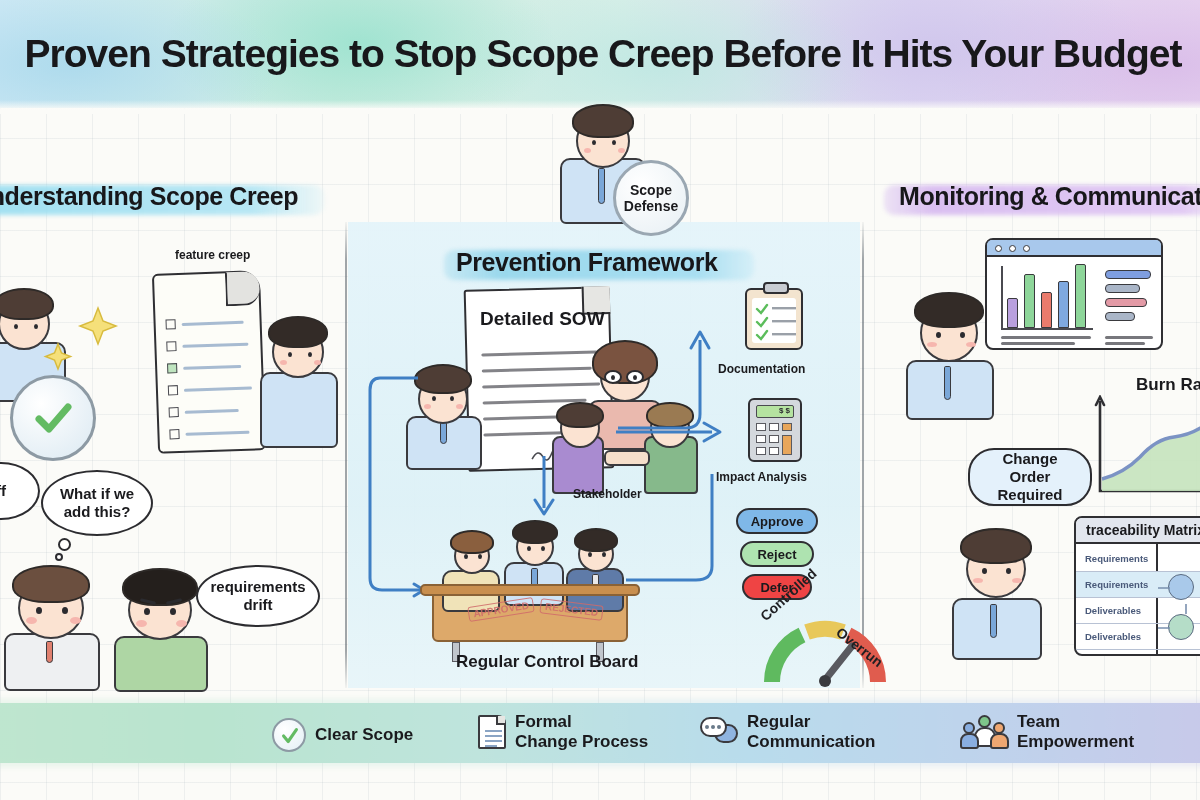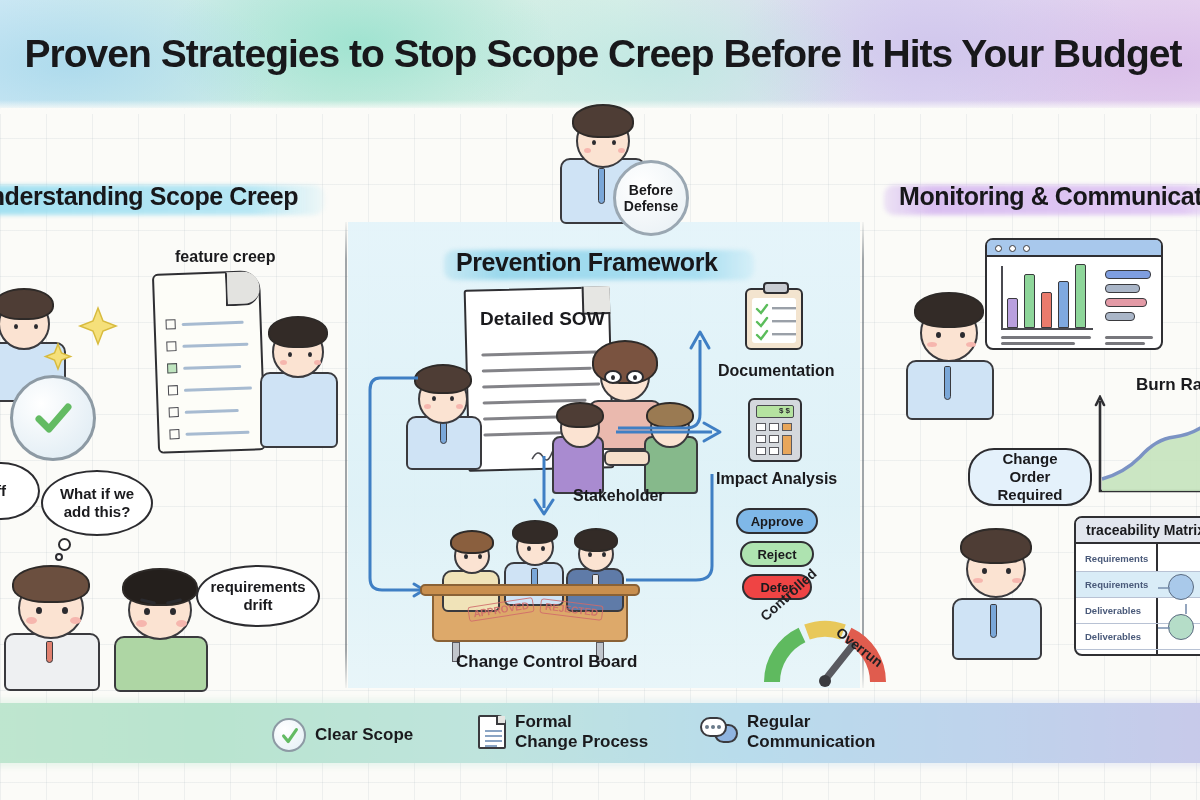--- a/index.html
+++ b/index.html
@@ -97,21 +97,21 @@
     background: #fff; display: flex; align-items: center; justify-content: center;
     text-align: center; font-size: 15px; font-weight: 600; color: #1a1a1d; line-height: 18px;
     padding: 6px 10px; z-index: 3;
   }
   .bubble.sq { border-radius: 26px; }
 
   .pill { position: absolute; border: 2.2px solid #2f2f33; border-radius: 22px;
           display: flex; align-items: center; justify-content: center;
           font-size: 13px; font-weight: bold; color: #1a1a1d; z-index: 4; }
 
-  .label { position: absolute; font-size: 16px; font-weight: bold; color: #1a1a1d; z-index: 4; white-space: nowrap; }
+  .label { position: absolute; font-size: 12px; font-weight: bold; color: #1a1a1d; z-index: 4; white-space: nowrap; }
 
   
   .person { position: absolute; z-index: 3; }
   .p-head { position: absolute; border-radius: 50%; background: #fbe3d2; border: 2px solid #3a3a3e; }
   .p-hair { position: absolute; border-radius: 50% 50% 42% 42%; border: 2px solid #2e2a28; }
   .p-body { position: absolute; border-radius: 10px 10px 6px 6px; border: 2px solid #3a3a3e; }
   .p-cheek { position: absolute; width: 7px; height: 5px; border-radius: 50%; background: #f6b6ae; }
   .p-eye { position: absolute; width: 4px; height: 5px; border-radius: 50%; background: #2b2b2f; }
   .tie { position: absolute; width: 7px; height: 22px; background: #7aa7d8; border: 1.6px solid #3a3a3e; border-radius: 2px 2px 4px 4px; }
 
@@ -169,21 +169,21 @@
     <div class="p-head" style="left:28px; top:18px; width:54px; height:54px;"></div>
     <div class="p-hair" style="left:24px; top:8px; width:62px; height:34px; background:#4e3d35;"></div>
     <div class="p-eye" style="left:44px; top:44px;"></div>
     <div class="p-eye" style="left:64px; top:44px;"></div>
     <div class="p-cheek" style="left:36px; top:52px;"></div>
     <div class="p-cheek" style="left:70px; top:52px;"></div>
   </div>
   <div style="position:absolute; left:613px; top:160px; width:76px; height:76px; border-radius:50%;
               background:radial-gradient(circle at 36% 32%, #ffffff, #e7eff4); border:3px solid #9aa7b2; z-index:5;
               display:flex; flex-direction:column; align-items:center; justify-content:center;">
-    <span style="font-size:14px; font-weight:bold; color:#1a1a1d;">Before</span>
+    <span style="font-size:14px; font-weight:bold; color:#1a1a1d;">Scope</span>
     <span style="font-size:14px; font-weight:bold; color:#1a1a1d;">Defense</span>
   </div>
 
   <div class="label" style="left:175px; top:248px;">feature creep</div>
 
   <div style="position:absolute; left:-20px; top:280px; width:120px; height:120px; z-index:3;">
     <div class="p-body" style="left:6px; top:62px; width:80px; height:60px; background:#cfe3f5;"></div>
     <div class="p-head" style="left:18px; top:18px; width:52px; height:52px;"></div>
     <div class="p-hair" style="left:14px; top:8px; width:60px; height:32px; background:#4e3d35;"></div>
     <div class="p-eye" style="left:34px; top:44px;"></div>
@@ -384,21 +384,21 @@
     <div class="p-hair" style="left:12px; top:0px; width:44px; height:24px; background:#332b27;"></div>
     <div class="p-eye" style="left:26px; top:24px;"></div>
     <div class="p-eye" style="left:40px; top:24px;"></div>
   </div>
 
   <div style="position:absolute; left:468px; top:602px; font-size:10px; font-weight:bold; color:#d06a6a;
               border:1.6px solid #d06a6a; border-radius:3px; padding:1px 4px; transform:rotate(-9deg); z-index:5; opacity:.85;">APPROVED</div>
   <div style="position:absolute; left:540px; top:602px; font-size:10px; font-weight:bold; color:#d06a6a;
               border:1.6px solid #d06a6a; border-radius:3px; padding:1px 4px; transform:rotate(7deg); z-index:5; opacity:.85;">REJECTED</div>
 
-  <div class="label" style="left:456px; top:652px; font-size:17px;">Change Control Board</div>
+  <div class="label" style="left:456px; top:652px; font-size:17px;">Regular Control Board</div>
 
   <svg style="position:absolute; left:760px; top:612px; z-index:4;" width="130" height="80">
     <path d="M12 70 A52 52 0 0 1 42 23" stroke="#5fba5f" stroke-width="16" fill="none"></path>
     <path d="M47 20 A52 52 0 0 1 83 20" stroke="#e8c85a" stroke-width="16" fill="none"></path>
     <path d="M88 23 A52 52 0 0 1 118 70" stroke="#e05c4e" stroke-width="16" fill="none"></path>
     <path d="M65 68 L92 34" stroke="#5a5a60" stroke-width="7" stroke-linecap="round"></path>
     <circle cx="65" cy="69" r="6" fill="#3a3a3e"></circle>
   </svg>
   <div class="gauge-lbl" style="left:757px; top:612px; transform:rotate(-42deg); transform-origin:left top;">Controlled</div>
   <div class="gauge-lbl" style="left:843px; top:624px; transform:rotate(38deg); transform-origin:left top;">Overrun</div>
@@ -511,14 +511,28 @@
       <span style="position:absolute; left:5px; top:18px; width:17px; height:2px; background:#8aa4c4;"></span>
       <span style="position:absolute; left:5px; top:23px; width:17px; height:2px; background:#8aa4c4;"></span>
       <span style="position:absolute; left:5px; top:28px; width:12px; height:2px; background:#8aa4c4;"></span>
     </span>
     <span style="display:flex; flex-direction:column;">
       <span class="take-label">Formal</span>
       <span class="take-label">Change Process</span>
     </span>
   </div>
 
+  <div class="take-item" style="left:962px; top:712px;">
+    <span style="position:relative; width:46px; height:34px;">
+      <span style="position:absolute; left:16px; top:0px; width:13px; height:13px; border-radius:50%; background:#7ec58a; border:2px solid #3a3a3e;"></span>
+      <span style="position:absolute; left:12px; top:12px; width:22px; height:20px; border-radius:10px 10px 4px 4px; background:#fff; border:2px solid #3a3a3e;"></span>
+      <span style="position:absolute; left:1px; top:7px; width:12px; height:12px; border-radius:50%; background:#89aee0; border:2px solid #3a3a3e;"></span>
+      <span style="position:absolute; left:-2px; top:18px; width:19px; height:16px; border-radius:8px 8px 3px 3px; background:#89aee0; border:2px solid #3a3a3e;"></span>
+      <span style="position:absolute; left:31px; top:7px; width:12px; height:12px; border-radius:50%; background:#efa771; border:2px solid #3a3a3e;"></span>
+      <span style="position:absolute; left:28px; top:18px; width:19px; height:16px; border-radius:8px 8px 3px 3px; background:#efa771; border:2px solid #3a3a3e;"></span>
+    </span>
+    <span style="display:flex; flex-direction:column;">
+      <span class="take-label">Team</span>
+      <span class="take-label">Empowerment</span>
+    </span>
+  </div>
 
 </div>
 
 </body></html>

